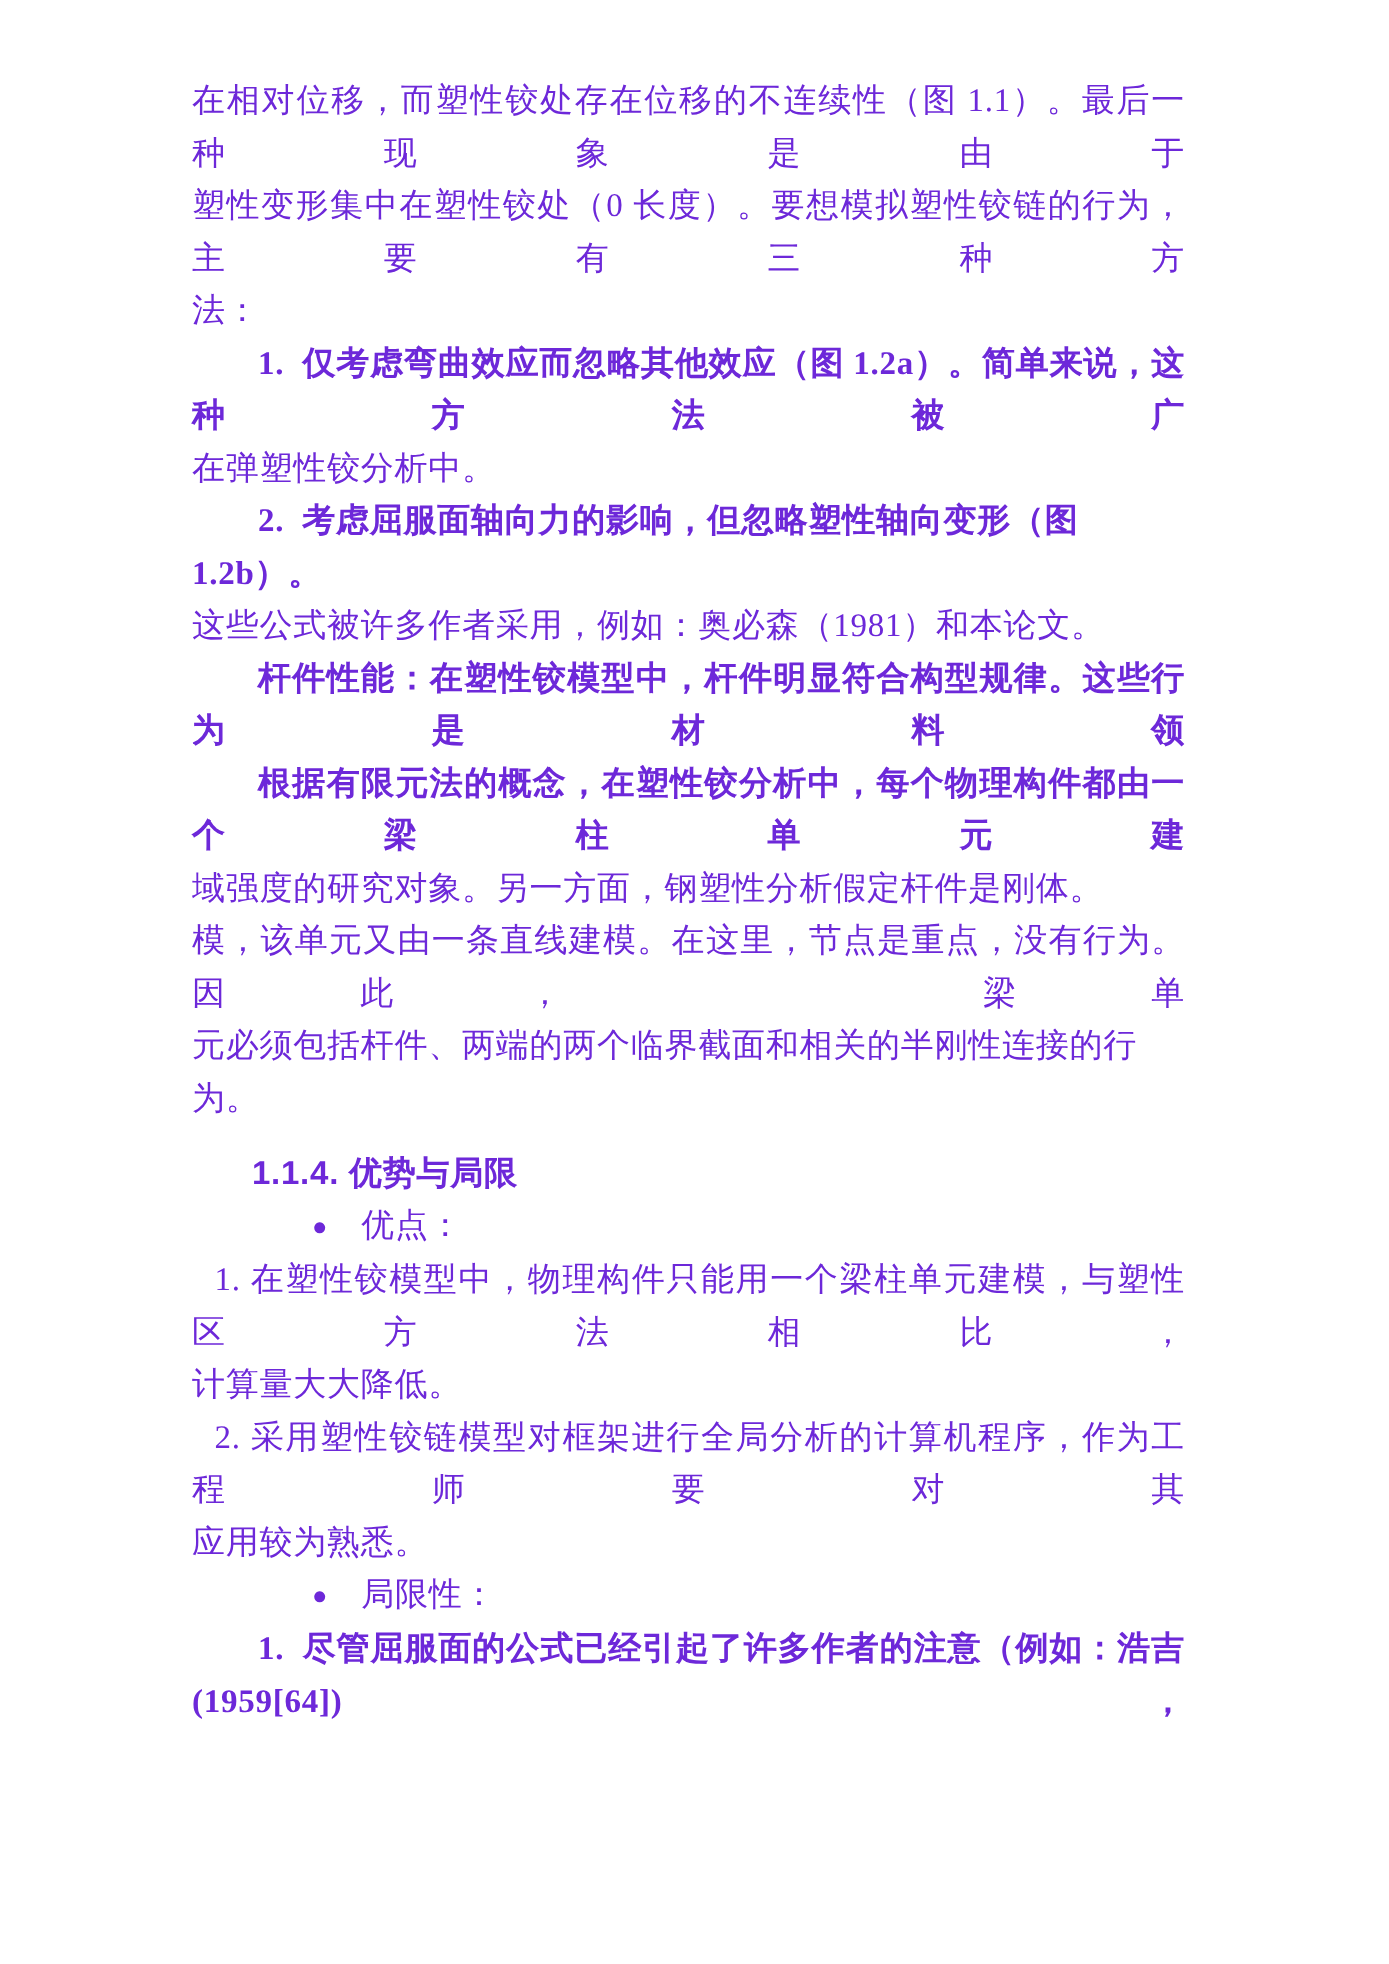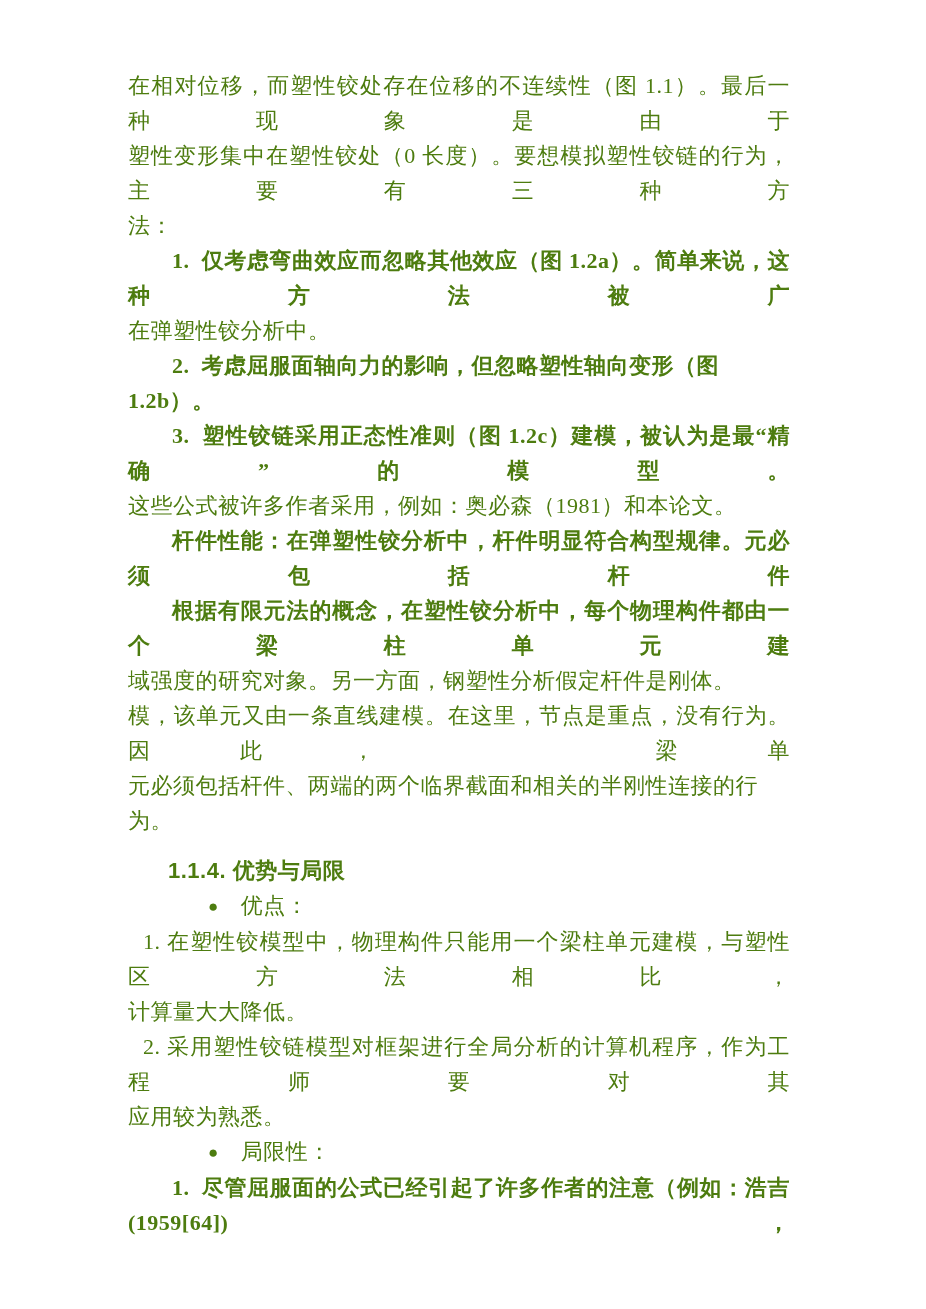--- a/index.html
+++ b/index.html
@@ -7,22 +7,22 @@
     padding: 0;
     background: #ffffff;
   }
   .page {
     position: relative;
     width: 926px;
     height: 1309px;
     background: #ffffff;
     overflow: hidden;
     box-sizing: border-box;
-    padding: 68px 136px 0 128px;
-    color: #4d7c0f;
+    padding: 49px 136px 0 128px;
+    color: #6d28d9;
     font-family: "Liberation Serif", "DejaVu Serif", serif;
   }
   .doc-body {
     width: 662px;
   }
   .line {
     font-size: 22px;
     line-height: 35px;
     white-space: pre-wrap;
     letter-spacing: 0.5px;
@@ -57,23 +57,22 @@
 <body>
 
 <div class="page">
   <div class="doc-body">
       <div class="line indent-0 fill">在相对位移，而塑性铰处存在位移的不连续性（图 1.1）。最后一种现象是由于</div>
       <div class="line indent-0 fill">塑性变形集中在塑性铰处（0 长度）。要想模拟塑性铰链的行为，主要有三种方</div>
       <div class="line indent-0">法：</div>
       <div class="line indent-2 fill">1.  仅考虑弯曲效应而忽略其他效应（图 1.2a）。简单来说，这种方法被广</div>
       <div class="line indent-0">在弹塑性铰分析中。</div>
       <div class="line indent-2">2.  考虑屈服面轴向力的影响，但忽略塑性轴向变形（图 1.2b）。</div>
-      <div class="line indent-2 fill">3.  塑性铰链采用正态性准则（图 1.2c）建模，被认为是最“精确”的模型。</div>
       <div class="line indent-0">这些公式被许多作者采用，例如：奥必森（1981）和本论文。</div>
-      <div class="line indent-2 fill">杆件性能：在弹塑性铰分析中，杆件明显符合构型规律。元必须包括杆件</div>
+      <div class="line indent-2 fill">杆件性能：在塑性铰模型中，杆件明显符合构型规律。这些行为是材料领</div>
       <div class="line indent-2 fill">根据有限元法的概念，在塑性铰分析中，每个物理构件都由一个梁柱单元建</div>
       <div class="line indent-0">域强度的研究对象。另一方面，钢塑性分析假定杆件是刚体。</div>
       <div class="line indent-0 fill">模，该单元又由一条直线建模。在这里，节点是重点，没有行为。因此，  梁单</div>
       <div class="line indent-0">元必须包括杆件、两端的两个临界截面和相关的半刚性连接的行为。</div>
       <div class="line indent-2 heading">1.1.4. 优势与局限</div>
       <div class="line indent-0 bullet-line"><span class="bullet-glyph">●</span><span>优点：</span></div>
       <div class="line indent-1 fill">1. 在塑性铰模型中，物理构件只能用一个梁柱单元建模，与塑性区方法相比，</div>
       <div class="line indent-0">计算量大大降低。</div>
       <div class="line indent-1 fill">2. 采用塑性铰链模型对框架进行全局分析的计算机程序，作为工程师要对其</div>
       <div class="line indent-0">应用较为熟悉。</div>

